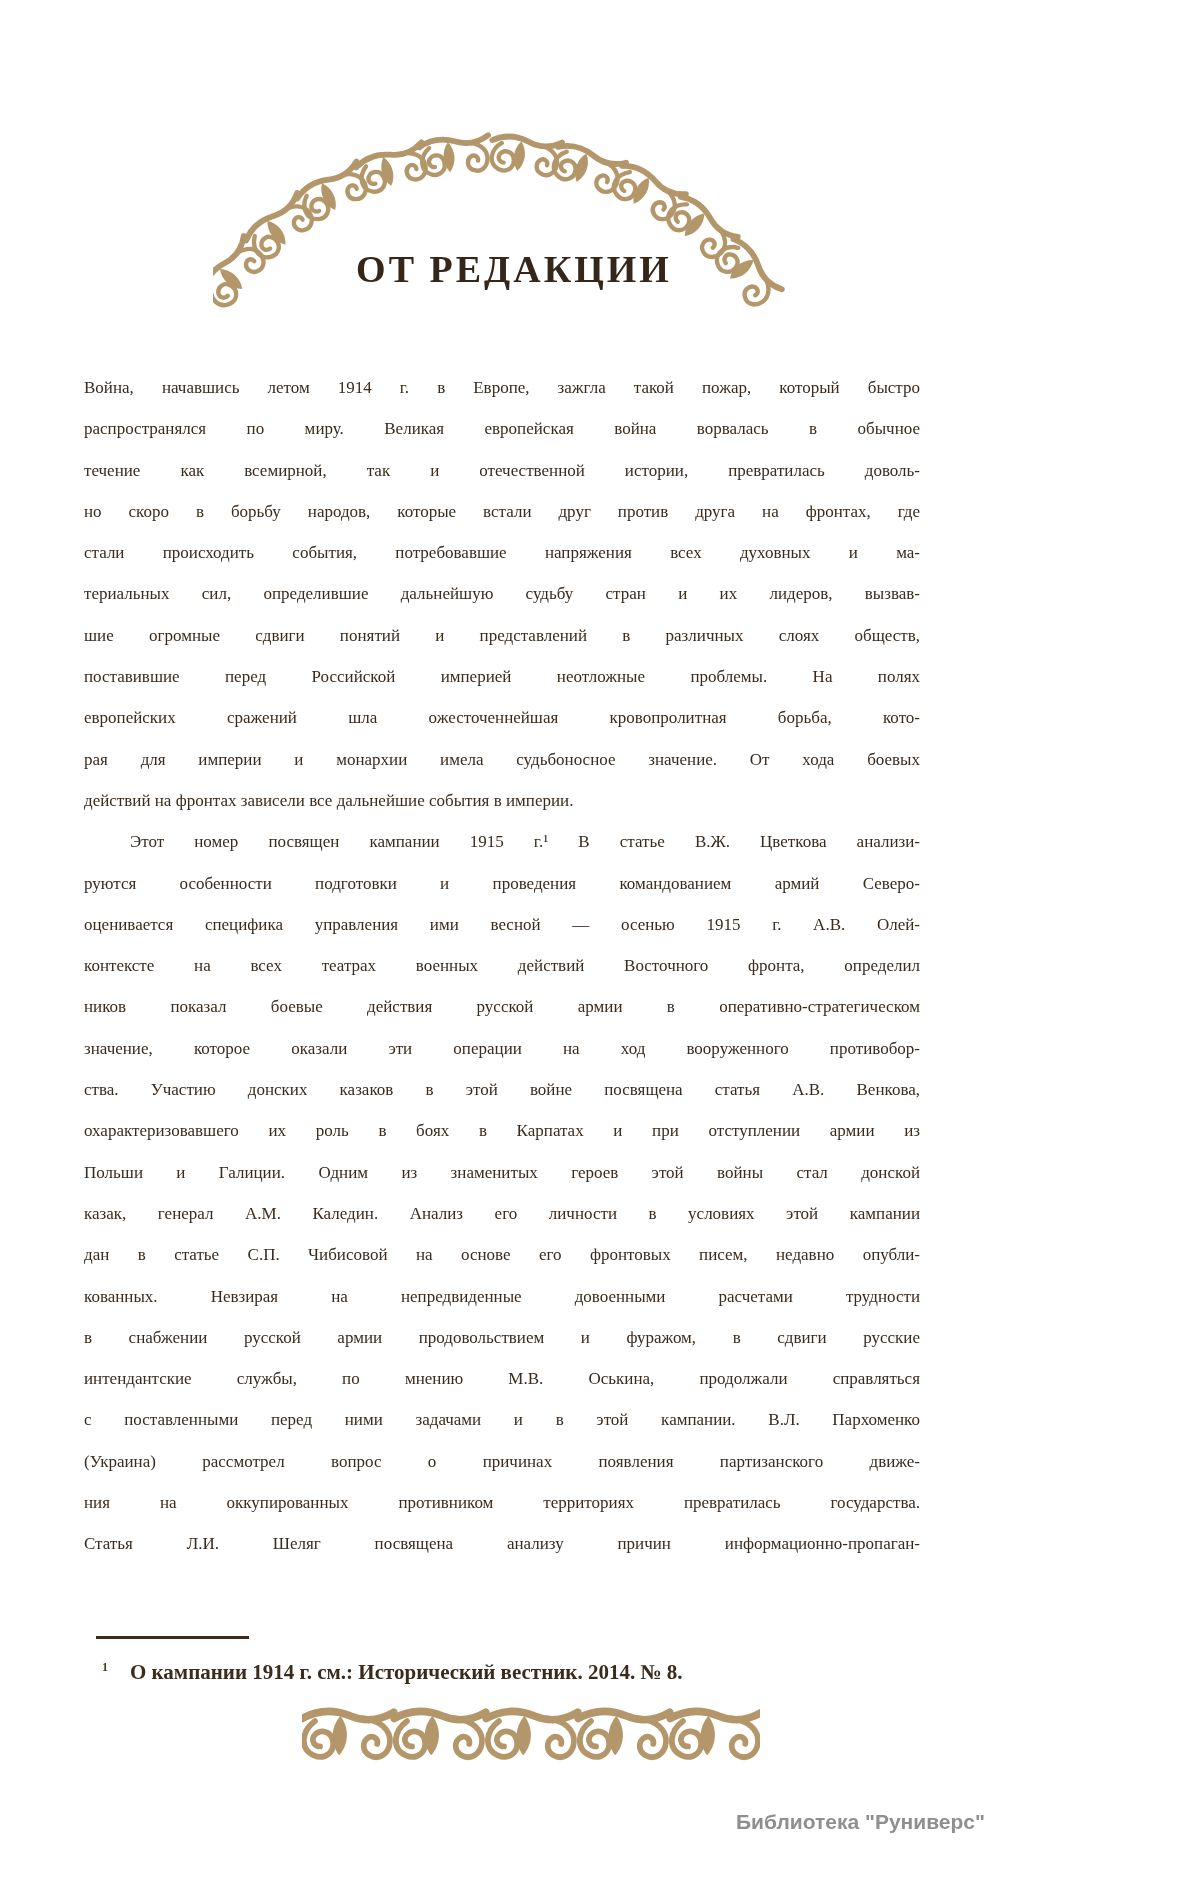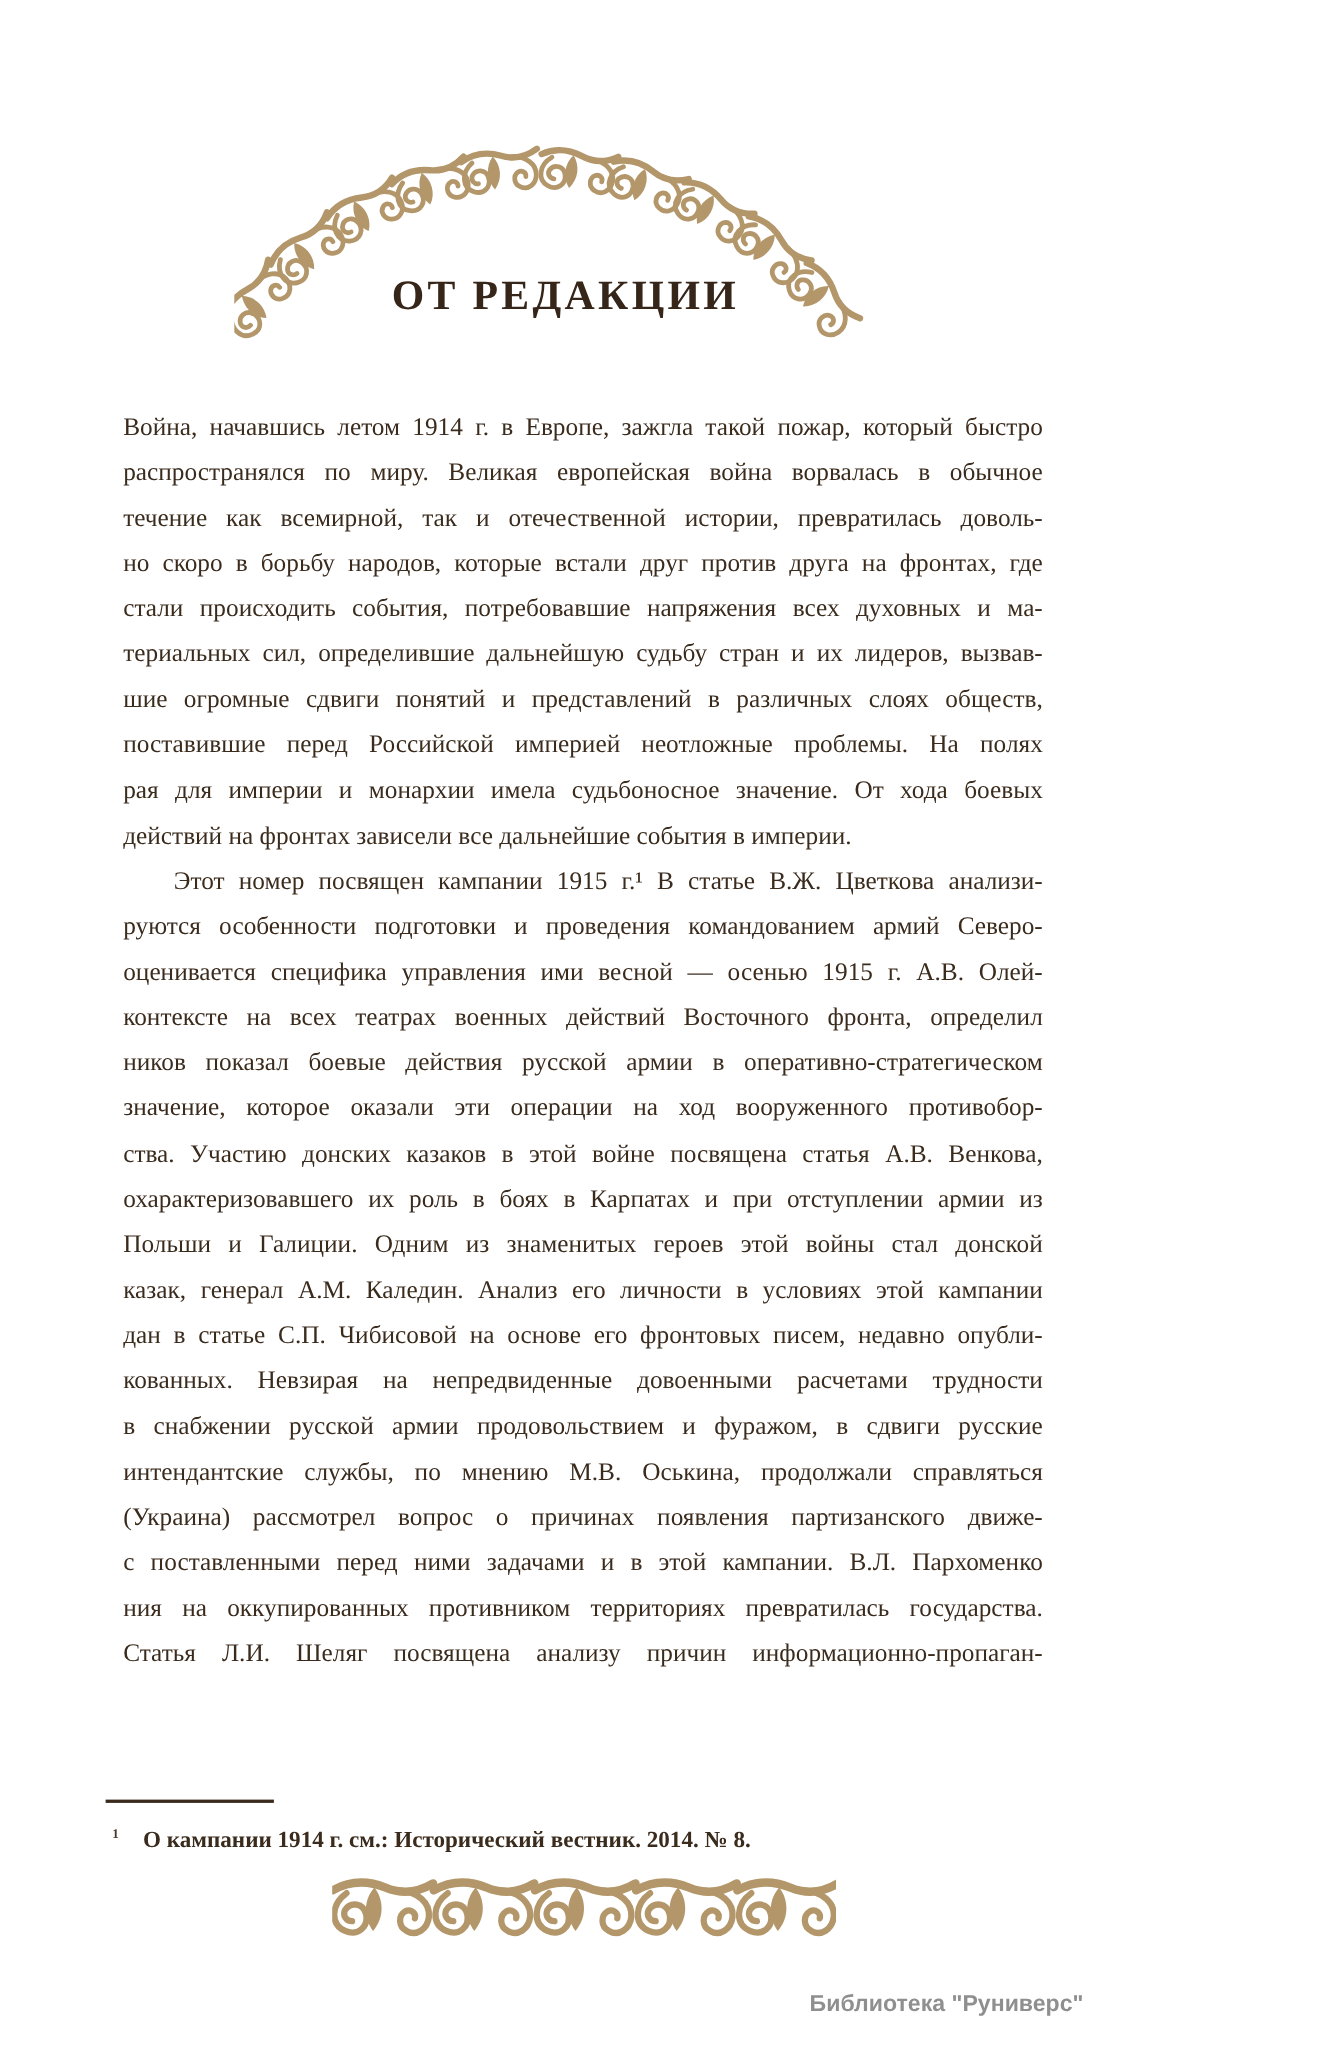--- a/index.html
+++ b/index.html
@@ -13,22 +13,22 @@
   .ornament{position:absolute;}
   .ornament.top{left:213px;top:132px;width:580px;height:180px;}
   .ornament.bottom{left:302px;top:1706px;width:458px;height:60px;}
   .title{
     position:absolute;left:96px;top:247px;width:836px;
     margin:0;text-align:center;
     font-size:38px;font-weight:bold;letter-spacing:3px;
     color:#362619;
   }
   .body-text{
-    position:absolute;left:112px;top:367px;width:836px;
-    font-size:23px;line-height:41.3px;color:#3a2b1d;
+    position:absolute;left:84px;top:367px;width:836px;
+    font-size:17px;line-height:41.3px;color:#3a2b1d;
   }
   .line{
     text-align:justify;
     text-align-last:justify;
     height:41.3px;overflow:visible;white-space:normal;
   }
   .line.no-stretch{text-align-last:left;}
   .line.indent{text-indent:46px;}
   .footnote-rule{
     position:absolute;left:96px;top:1636px;width:153px;height:3px;
@@ -80,38 +80,39 @@
 
   <div class="body-text">
       <div class="line">Война, начавшись летом 1914 г. в Европе, зажгла такой пожар, который быстро</div>
       <div class="line">распространялся по миру. Великая европейская война ворвалась в обычное</div>
       <div class="line">течение как всемирной, так и отечественной истории, превратилась доволь-</div>
       <div class="line">но скоро в борьбу народов, которые встали друг против друга на фронтах, где</div>
       <div class="line">стали происходить события, потребовавшие напряжения всех духовных и ма-</div>
       <div class="line">териальных сил, определившие дальнейшую судьбу стран и их лидеров, вызвав-</div>
       <div class="line">шие огромные сдвиги понятий и представлений в различных слоях обществ,</div>
       <div class="line">поставившие перед Российской империей неотложные проблемы. На полях</div>
+      <div class="line">европейских сражений шла ожесточеннейшая кровопролитная борьба, кото-</div>
       <div class="line">рая для империи и монархии имела судьбоносное значение. От хода боевых</div>
       <div class="line no-stretch">действий на фронтах зависели все дальнейшие события в империи.</div>
       <div class="line indent">Этот номер посвящен кампании 1915 г.¹ В статье В.Ж. Цветкова анализи-</div>
       <div class="line">руются особенности подготовки и проведения командованием армий Северо-</div>
       <div class="line">оценивается специфика управления ими весной — осенью 1915 г. А.В. Олей-</div>
       <div class="line">контексте на всех театрах военных действий Восточного фронта, определил</div>
       <div class="line">ников показал боевые действия русской армии в оперативно-стратегическом</div>
       <div class="line">значение, которое оказали эти операции на ход вооруженного противобор-</div>
       <div class="line">ства. Участию донских казаков в этой войне посвящена статья А.В. Венкова,</div>
       <div class="line">охарактеризовавшего их роль в боях в Карпатах и при отступлении армии из</div>
       <div class="line">Польши и Галиции. Одним из знаменитых героев этой войны стал донской</div>
       <div class="line">казак, генерал А.М. Каледин. Анализ его личности в условиях этой кампании</div>
       <div class="line">дан в статье С.П. Чибисовой на основе его фронтовых писем, недавно опубли-</div>
       <div class="line">кованных. Невзирая на непредвиденные довоенными расчетами трудности</div>
       <div class="line">в снабжении русской армии продовольствием и фуражом, в сдвиги русские</div>
       <div class="line">интендантские службы, по мнению М.В. Оськина, продолжали справляться</div>
+      <div class="line">с поставленными перед ними задачами и в этой кампании. В.Л. Пархоменко</div>
       <div class="line">(Украина) рассмотрел вопрос о причинах появления партизанского движе-</div>
-      <div class="line">с поставленными перед ними задачами и в этой кампании. В.Л. Пархоменко</div>
       <div class="line">ния на оккупированных противником территориях превратилась государства.</div>
       <div class="line">Статья Л.И. Шеляг посвящена анализу причин информационно-пропаган-</div>
     </div>
 
   <div class="footnote-rule"></div>
   <div class="footnote"><sup>1</sup><span>О кампании 1914 г. см.: Исторический вестник. 2014. № 8.</span></div>
 
   <div class="ornament bottom">
     <svg width="458" height="60" viewBox="0 0 458 60">
       <defs>

